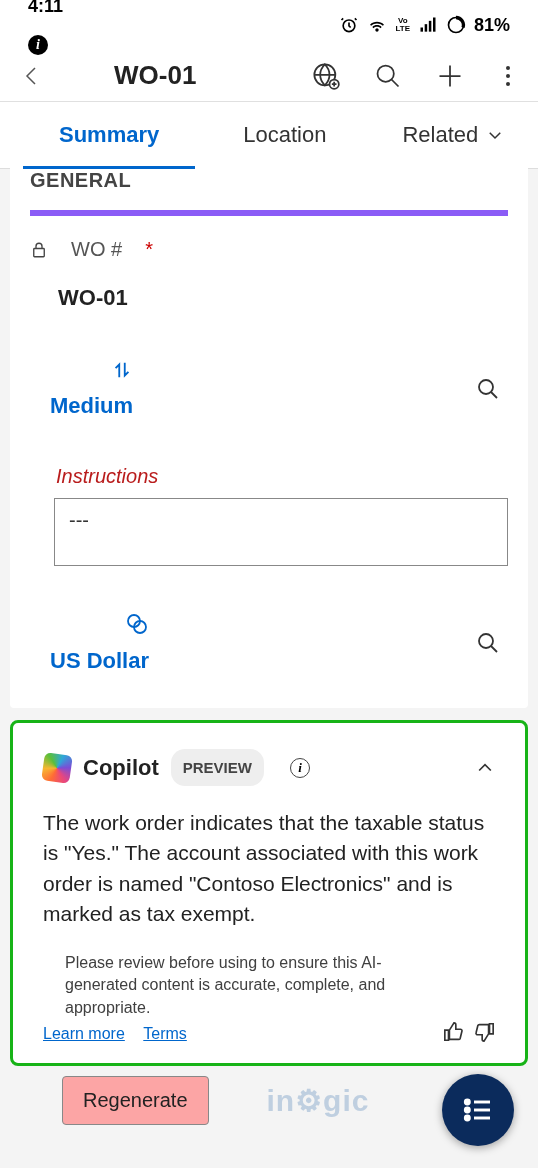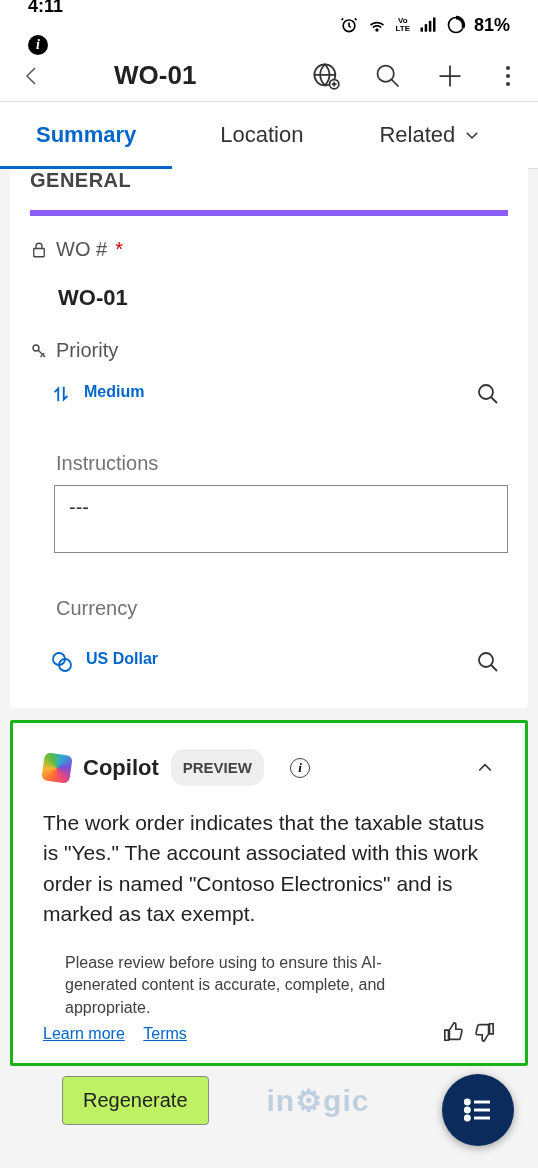--- a/index.html
+++ b/index.html
@@ -23,59 +23,59 @@
       background: #fff; display: flex; align-items: center; padding: 10px 20px; gap: 26px;
       border-bottom: 1px solid #e0e0e0;
     }
     .back-icon { width: 24px; height: 24px; cursor: pointer; color: #555; }
     .header-title { font-size: 26px; font-weight: 600; color: #222; flex: 0 0 auto; margin-left: 44px; margin-right: 30px; }
     .header-actions { display: flex; gap: 34px; align-items: center; margin-left: auto; }
     .header-actions svg { width: 28px; height: 28px; color: #333; cursor: pointer; }
     .more-dots { display: flex; flex-direction: column; gap: 4px; padding: 0 8px; cursor: pointer; }
     .more-dots span { width: 4px; height: 4px; border-radius: 50%; background: #333; }
     .tabs { display: flex; background: #fff; border-bottom: 1px solid #ddd; }
-    .tab { padding: 20px 20px; font-size: 22px; color: #333; cursor: pointer; position: relative; display: flex; align-items: center; gap: 8px; }
+    .tab { padding: 20px 20px; font-size: 22px; color: #333; cursor: pointer; position: relative; display: flex; align-items: center; gap: 8px; margin-left: 23px; }
     .tab:first-child { padding-left: 36px; padding-right: 36px; }
     .tab:nth-child(2) { margin-left: 28px; }
     .tab:nth-child(3) { margin-left: 36px; }
     .tab.active { color: #0066cc; font-weight: 600; }
     .tab.active::after { content: ''; position: absolute; bottom: -1px; left: 0; right: 0; height: 3px; background: #0066cc; }
     .content { background: #fff; margin: 0 10px 12px; border-radius: 0 0 4px 4px; padding: 0 20px 28px; }
     .section-title { font-size: 20px; font-weight: 700; color: #444; letter-spacing: 0.5px; padding: 6px 0 18px; border-bottom: 6px solid #8b5cf6; margin-top: -6px; }
     .field-group { padding: 22px 0 0; }
-    .field-label-row { display: flex; align-items: center; gap: 8px; color: #555; font-size: 20px; }
+    .field-label-row { display: flex; align-items: center; gap: 23px; color: #555; font-size: 20px; }
     .field-label-row .lock-icon, .field-label-row .key-icon { width: 18px; height: 18px; color: #444; }
     .required-star { color: #c00; }
     .field-value { font-size: 22px; font-weight: 700; color: #222; padding: 24px 0 6px 28px; }
     .field-lookup-row { display: flex; align-items: center; justify-content: space-between; padding: 20px 8px 6px 20px; }
-    .lookup-value { display: flex; align-items: flex-start; gap: 12px; color: #0066cc; font-size: 16px; font-weight: 600; }
+    .lookup-value { display: flex; align-items: flex-end; gap: 12px; color: #0066cc; font-size: 22px; font-weight: 600; flex-direction: column; }
     .lookup-icon { color: #0066cc; }
     .search-btn { width: 24px; height: 24px; color: #333; cursor: pointer; }
-    .sub-label { font-size: 20px; color: #737373; padding: 18px 0 10px 26px; }
+    .sub-label { font-size: 20px; color: #b91c1c; padding: 18px 0 10px 26px; font-style: italic; }
     .textarea-input { width: calc(100% - 24px); margin-left: 24px; border: 1px solid #888; padding: 10px 14px; font-size: 20px; min-height: 66px; color: #333; resize: none; font-family: inherit; }
-    .copilot-card { margin: 0 10px 10px; background: #fff; border: 3px solid #17b317; border-radius: 2px; padding: 26px 30px 20px; position: relative; }
+    .copilot-card { margin: 0 10px 10px; background: #fff; border: 3px solid #17b317; border-radius: 8px; padding: 26px 30px 20px; position: relative; }
     .copilot-header { display: flex; align-items: center; gap: 12px; margin-bottom: 22px; }
     .copilot-logo {
       width: 28px; height: 28px;
       background: conic-gradient(from 200deg, #ff6b35, #f7b731, #5abf3b, #2ea8d8, #7b4dd6, #e8467f, #ff6b35);
       border-radius: 6px; transform: rotate(8deg);
     }
     .copilot-title { font-size: 22px; font-weight: 700; color: #222; }
     .preview-badge { background: #eee; color: #444; font-size: 15px; font-weight: 600; padding: 10px 12px; border-radius: 14px; }
     .info-i { width: 20px; height: 20px; border: 1.5px solid #444; border-radius: 50%; display: flex; align-items: center; justify-content: center; font-size: 13px; font-family: serif; font-style: italic; font-weight: bold; margin-left: 14px; cursor: pointer; }
     .chevron-up { margin-left: auto; width: 20px; height: 20px; color: #333; cursor: pointer; }
     .copilot-body { font-size: 21px; color: #222; line-height: 1.45; margin-bottom: 22px; }
     .copilot-footer-row { display: flex; align-items: flex-end; justify-content: space-between; gap: 12px; }
     .disclaimer { font-size: 16px; color: #404040; line-height: 1.4; margin-left: 22px; }
     .link-row { margin-top: 6px; }
     .link-row a { color: #0066cc; text-decoration: underline; font-size: 16px; margin-right: 14px; cursor: pointer; text-align: center; }
     .thumbs { display: flex; gap: 8px; }
     .thumbs svg { width: 22px; height: 22px; color: #333; cursor: pointer; }
     .regenerate-row { margin: 8px 10px; display: flex; align-items: center; gap: 14px; padding-left: 52px; }
-    .regenerate-btn { border: 1px solid #888; background: #bef264; padding: 12px 20px; font-size: 20px; color: #222; cursor: pointer; border-radius: 4px; }
+    .regenerate-btn { border: 1px solid #888; background: #fca5a5; padding: 12px 20px; font-size: 20px; color: #222; cursor: pointer; border-radius: 4px; }
     .watermark { color: #bfcfe0; font-size: 30px; font-weight: 700; letter-spacing: 1px; margin-left: 44px; }
     .watermark .cog { display: inline-block; }
     .fab { position: absolute; right: 24px; bottom: 22px; width: 72px; height: 72px; border-radius: 50%; background: #0b2b5c; display: flex; align-items: center; justify-content: center; cursor: pointer; box-shadow: 0 2px 8px rgba(0,0,0,0.35); }
     .fab svg { width: 32px; height: 32px; color: #fff; }
   </style>
 </head>
 <body>
 
 <div class="status-bar">
   <div class="status-left">
@@ -158,27 +158,20 @@
           <rect x="5" y="10" width="14" height="11" rx="1"></rect>
           <path d="M8 10V7a4 4 0 0 1 8 0v3"></path>
         </svg>
       <span>WO #</span>
         <span class="required-star">*</span>
     </div>
     <div class="field-value">WO-01</div>
   </div>
 
   <div class="field-group">
-    <div class="field-label-row">
-      <svg class="key-icon" viewBox="0 0 24 24" fill="none" stroke="currentColor" stroke-width="1.8">
-          <circle cx="8" cy="8" r="4"></circle>
-          <path d="M11 11l9 9m-3-3l2-2m-5 5l2-2"></path>
-        </svg>
-      <span>Priority</span>
-    </div>
     <div class="field-lookup-row">
       <div class="lookup-value">
         <svg class="lookup-icon" width="22" height="22" viewBox="0 0 24 24" fill="none" stroke="currentColor" stroke-width="2">
             <path d="M8 4v16m0 0l-3-3m3 3l3-3M16 20V4m0 0l-3 3m3-3l3 3" stroke="none"></path>
             <path d="M9 20V6l-4 4M15 4v14l4-4"></path>
           </svg>
         <span>Medium</span>
       </div>
       <svg class="search-btn" viewBox="0 0 24 24" fill="none" stroke="currentColor" stroke-width="1.8">
           <circle cx="10" cy="10" r="7"></circle>
@@ -186,21 +179,20 @@
         </svg>
     </div>
   </div>
 
   <div class="field-group">
     <div class="sub-label">Instructions</div>
     <textarea class="textarea-input" style="">---</textarea>
   </div>
 
   <div class="field-group">
-    <div class="sub-label">Currency</div>
     <div class="field-lookup-row">
       <div class="lookup-value">
         <svg class="lookup-icon" width="24" height="24" viewBox="0 0 24 24" fill="none" stroke="currentColor" stroke-width="1.8">
             <circle cx="9" cy="9" r="6"></circle>
             <circle cx="15" cy="15" r="6"></circle>
           </svg>
         <span>US Dollar</span>
       </div>
       <svg class="search-btn" viewBox="0 0 24 24" fill="none" stroke="currentColor" stroke-width="1.8">
           <circle cx="10" cy="10" r="7"></circle>

